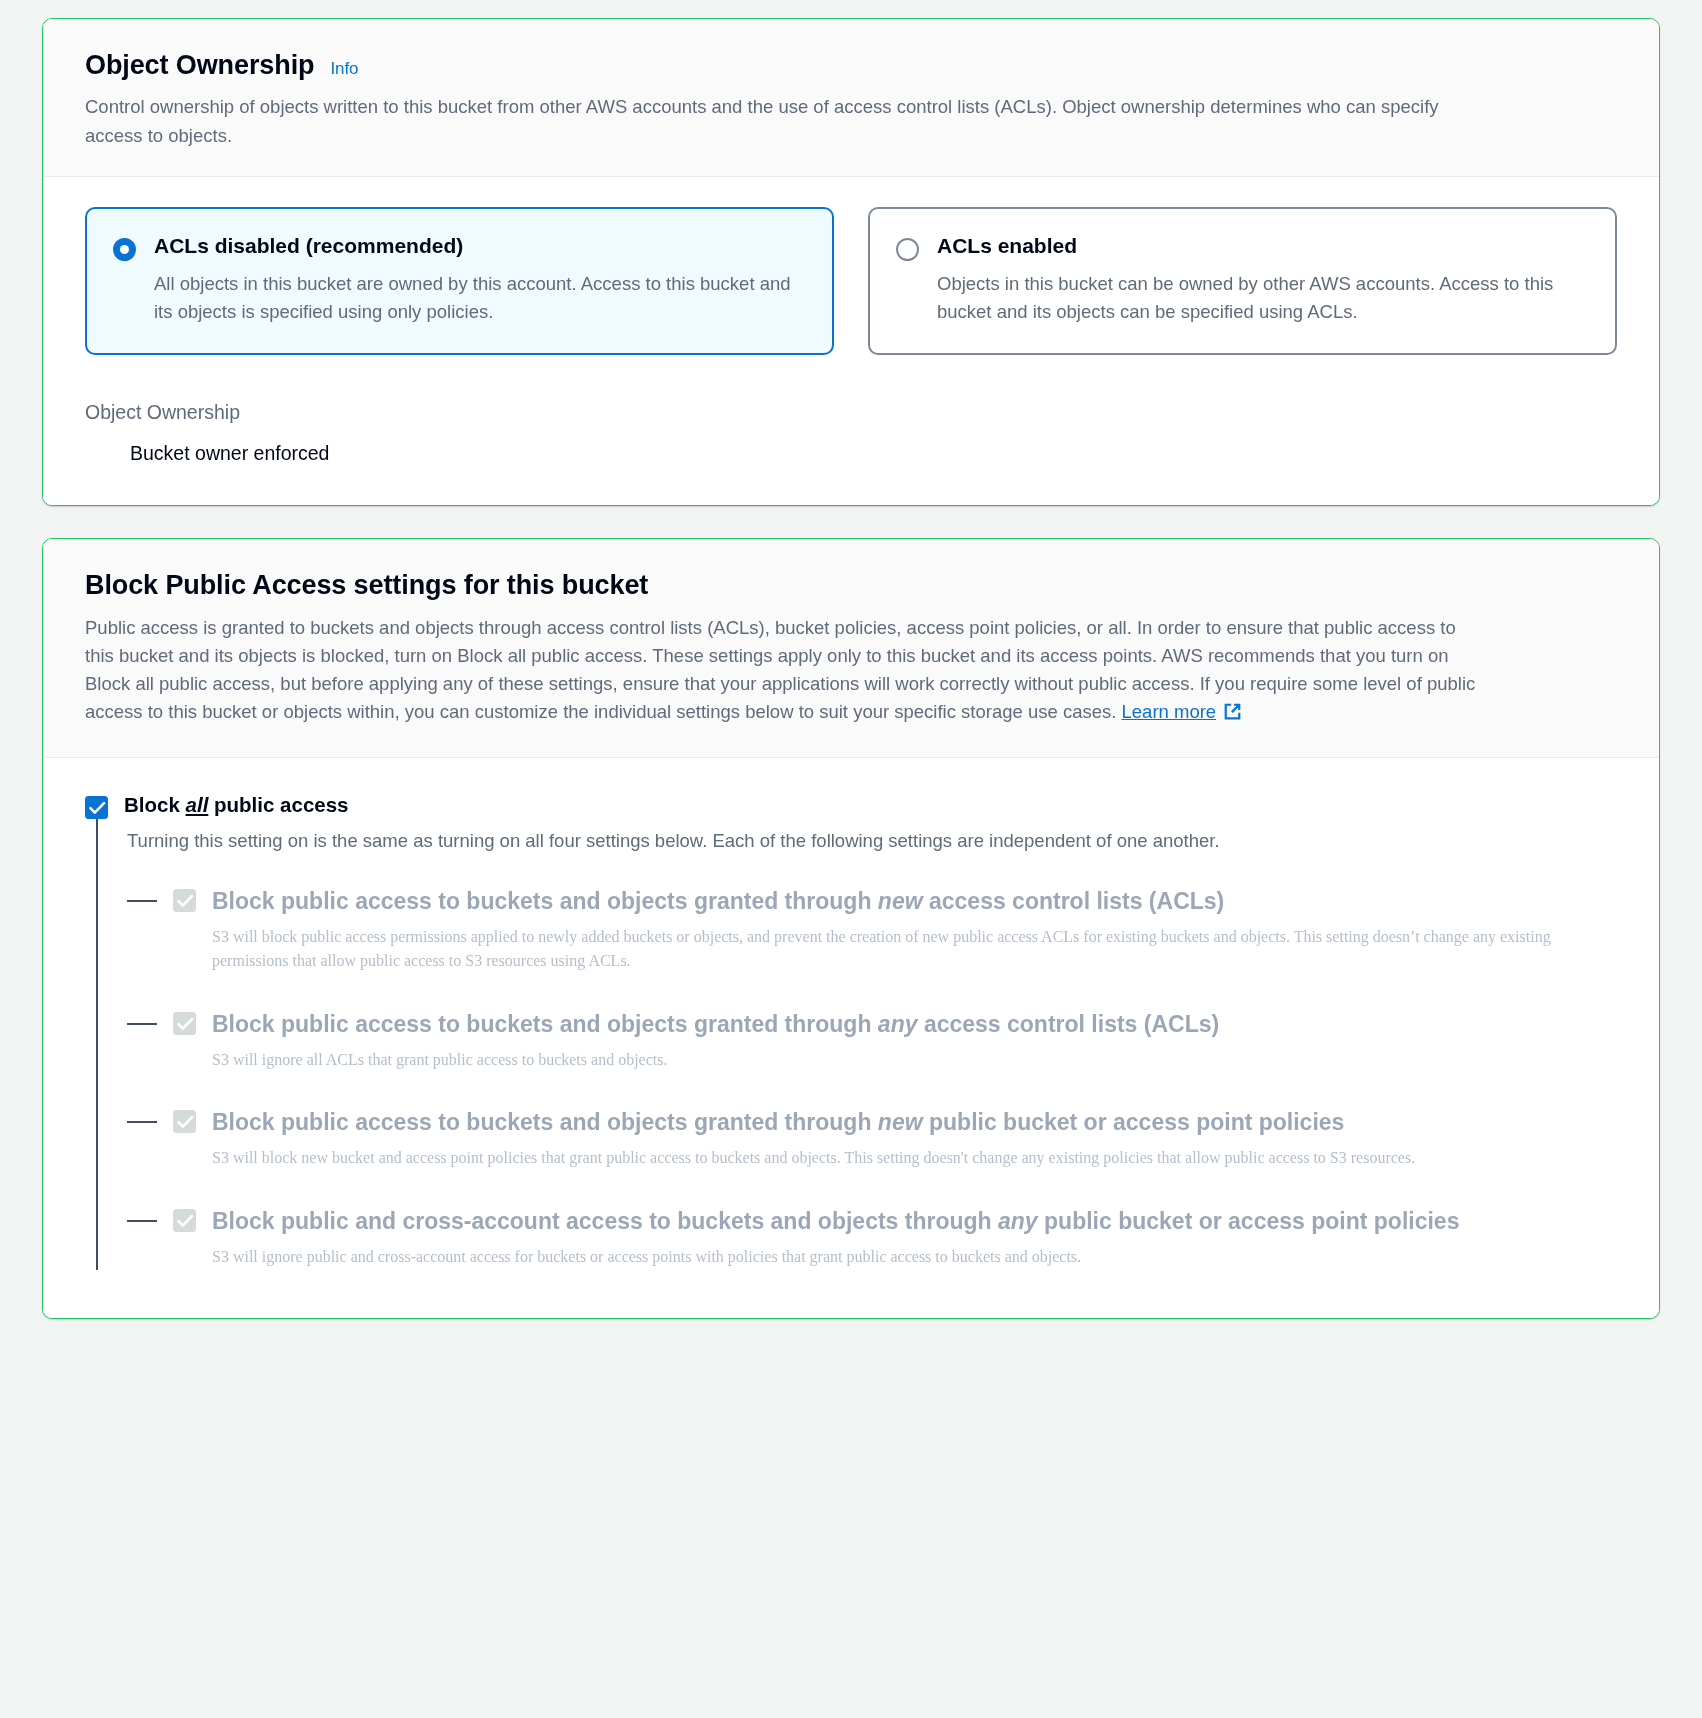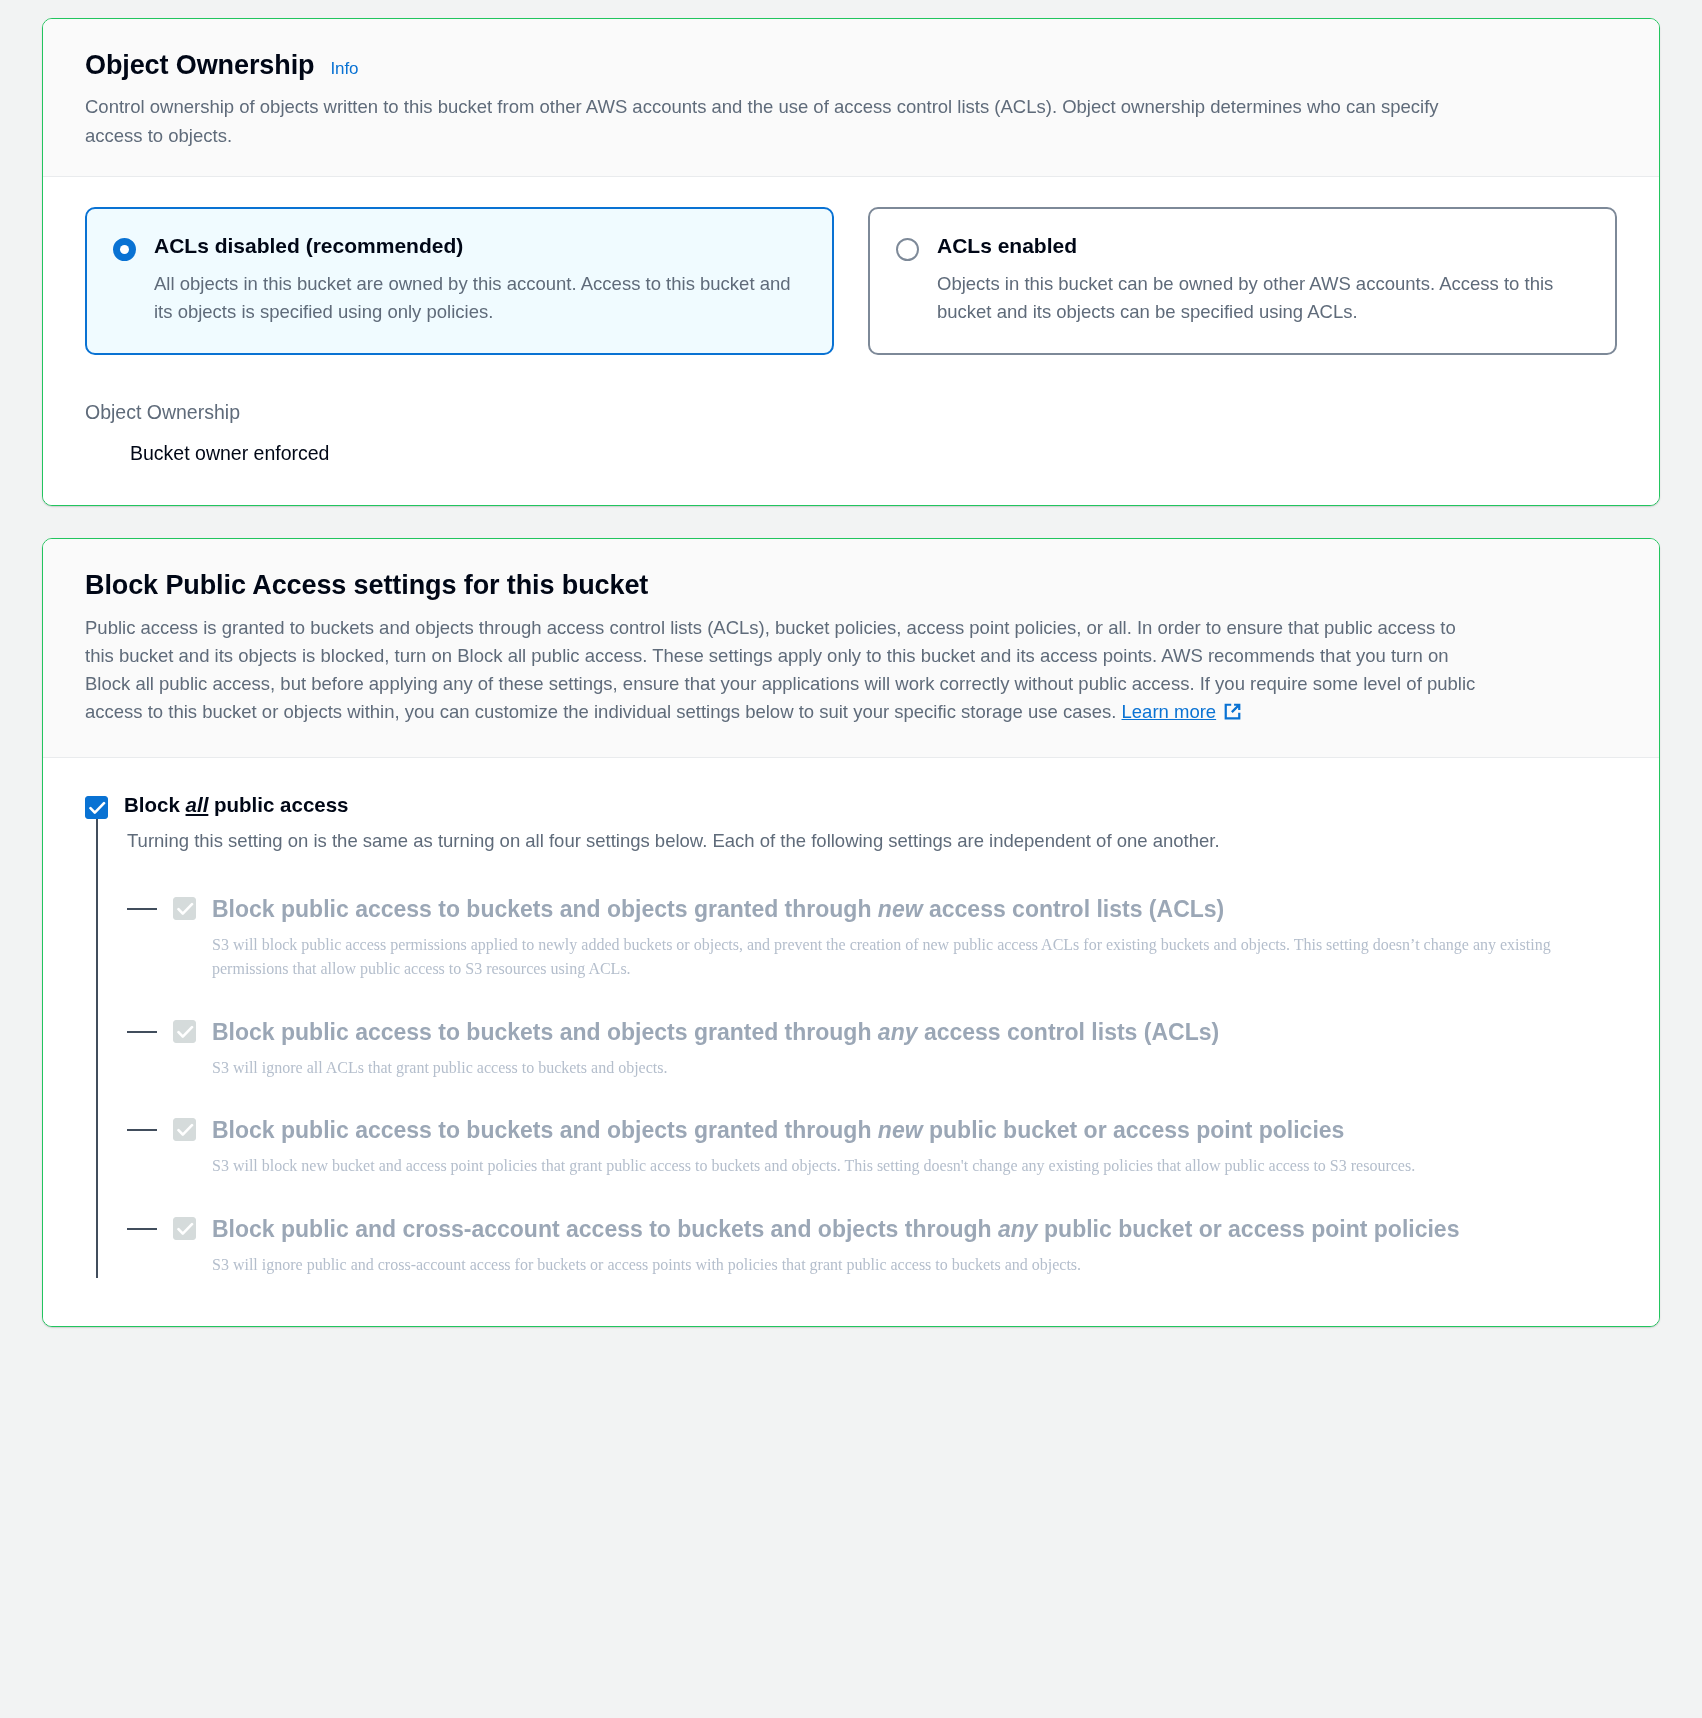--- a/index.html
+++ b/index.html
@@ -186,21 +186,21 @@
     top: 0;
     bottom: 0;
     width: 2px;
     background: #414d5c;
   }
   .tree-intro {
     font-size: 18.5px;
     color: #5f6b7a;
     line-height: 1.5;
     padding-top: 2px;
-    margin-bottom: 38px;
+    margin-bottom: 30px;
   }
 
   .sub-item {
     position: relative;
     display: flex;
     align-items: flex-start;
     gap: 16px;
     padding-left: 46px;
     margin-bottom: 34px;
   }

